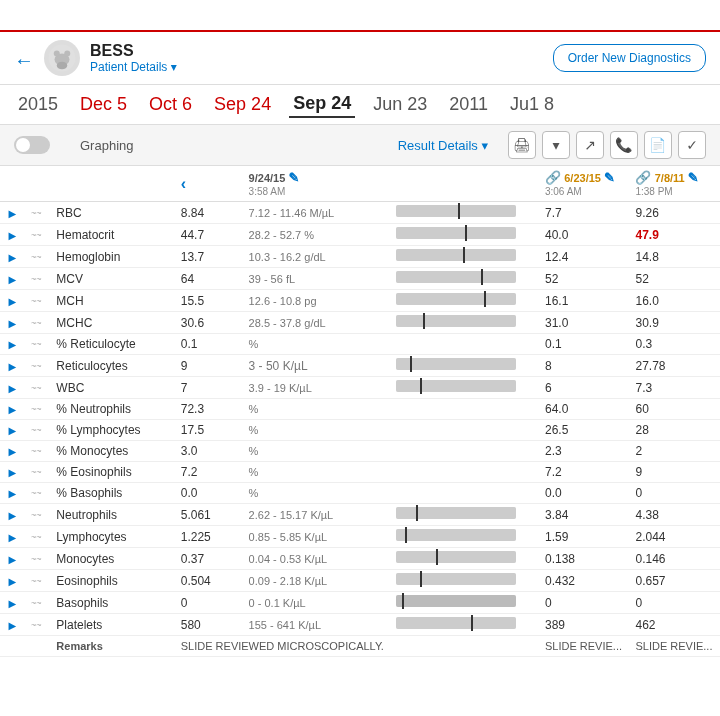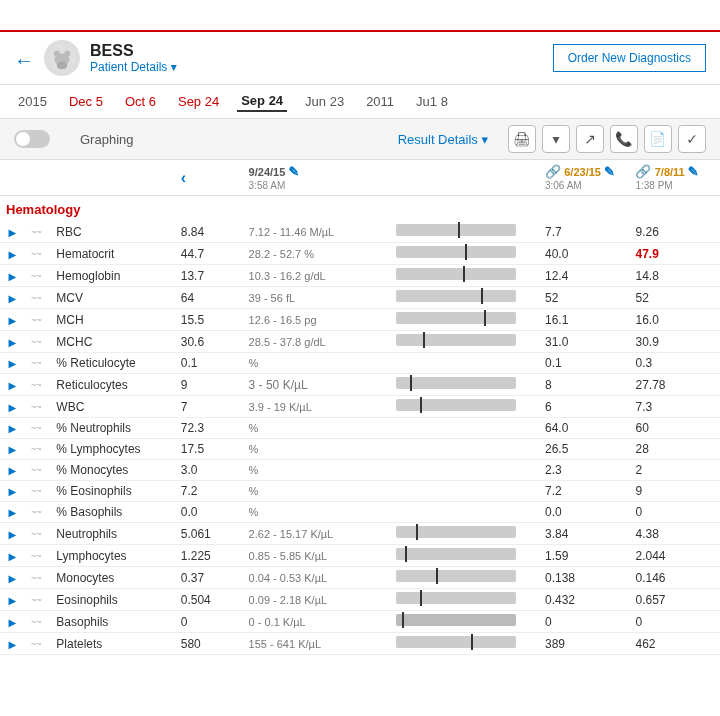--- a/index.html
+++ b/index.html
@@ -33,30 +33,30 @@
     }
     .patient-avatar {
       width: 36px; height: 36px; border-radius: 50%; background: #ddd;
       display: flex; align-items: center; justify-content: center; overflow: hidden;
     }
     .patient-avatar svg { width: 30px; height: 30px; }
     .patient-info .patient-name { font-weight: bold; font-size: 16px; color: #222; }
     .patient-info .patient-details { color: #0077cc; font-size: 12px; cursor: pointer; }
     .order-btn {
       border: 1px solid #0077cc; color: #0077cc; background: #fff;
-      padding: 6px 14px; border-radius: 0; font-size: 12px; cursor: pointer;
+      padding: 6px 14px; border-radius: 12px; font-size: 12px; cursor: pointer;
     }
 
     
     .date-tabs {
       display: flex; align-items: center; padding: 6px 14px; gap: 14px;
       background: #fff; border-bottom: 1px solid #ddd;
     }
     .date-tab {
-      font-size: 13px; color: #555; cursor: pointer; padding: 2px 4px;
+      font-size: 18px; color: #555; cursor: pointer; padding: 2px 4px;
     }
     .date-tab.active {
       font-weight: bold; color: #222; border-bottom: 2px solid #333;
     }
     .date-tab.red { color: #cc0000; }
 
     
     .toolbar {
       display: flex; align-items: center; padding: 6px 14px; gap: 10px;
       background: #f5f5f5; border-bottom: 1px solid #ddd;
@@ -220,23 +220,20 @@
           <span class="paperclip">🔗</span>
           <span class="date-col-link">7/8/11</span>
           <span style="color:#0077cc;font-size:13px;cursor:pointer"> ✎</span><br>
           <span class="date-col-sub">1:38 PM</span>
         </div>
       </td>
     </tr>
   </thead>
   <tbody id="table-body">
 
-    <tr class="section-header">
-      <td colspan="8">Hematology</td>
-    </tr>
   <tr class="data-row">
     <td style="text-align:center">
       <span class="expand-btn">▶</span>
     </td>
     <td style="color:#aaa;font-size:9px">~~ </td>
     <td style="white-space:nowrap">RBC</td>
     <td class="">8.84</td>
     <td style="color:#777;font-size:11px;white-space:nowrap">7.12 - 11.46 M/µL</td>
     <td class="range-bar-cell"><div class="range-bar-wrap">
       <div class="range-bar-fill " style="left:0;width:100%"></div>
@@ -290,21 +287,21 @@
     <td class="">52</td>
     <td class="">52</td>
   </tr>
         <tr class="data-row">
     <td style="text-align:center">
       <span class="expand-btn">▶</span>
     </td>
     <td style="color:#aaa;font-size:9px">~~ </td>
     <td style="white-space:nowrap">MCH</td>
     <td class="">15.5</td>
-    <td style="color:#777;font-size:11px;white-space:nowrap">12.6 - 16.5 pg</td>
+    <td style="color:#777;font-size:11px;white-space:nowrap">12.6 - 10.8 pg</td>
     <td class="range-bar-cell"><div class="range-bar-wrap">
       <div class="range-bar-fill " style="left:0;width:100%"></div>
       <div class="range-bar-marker" style="left:74%"></div>
     </div></td>
     <td class="">16.1</td>
     <td class="">16.0</td>
   </tr>
         <tr class="data-row">
     <td style="text-align:center">
       <span class="expand-btn">▶</span>
@@ -505,15 +502,23 @@
     <td style="white-space:nowrap">Platelets</td>
     <td class="">580</td>
     <td style="color:#777;font-size:11px;white-space:nowrap">155 - 641 K/µL</td>
     <td class="range-bar-cell"><div class="range-bar-wrap">
       <div class="range-bar-fill " style="left:0;width:100%"></div>
       <div class="range-bar-marker" style="left:63%"></div>
     </div></td>
     <td class="">389</td>
     <td class="">462</td>
   </tr>
+        <tr class="remarks-row">
+      <td></td>
+      <td></td>
+      <td style="color:#555;font-weight:bold">Remarks</td>
+      <td colspan="3" style="font-size:11px;color:#555">SLIDE REVIEWED MICROSCOPICALLY.</td>
+      <td style="font-size:11px;color:#555">SLIDE REVIE...</td>
+      <td style="font-size:11px;color:#555">SLIDE REVIE...</td>
+    </tr>
       </tbody>
 </table>
 </div>
 
 </body></html>

